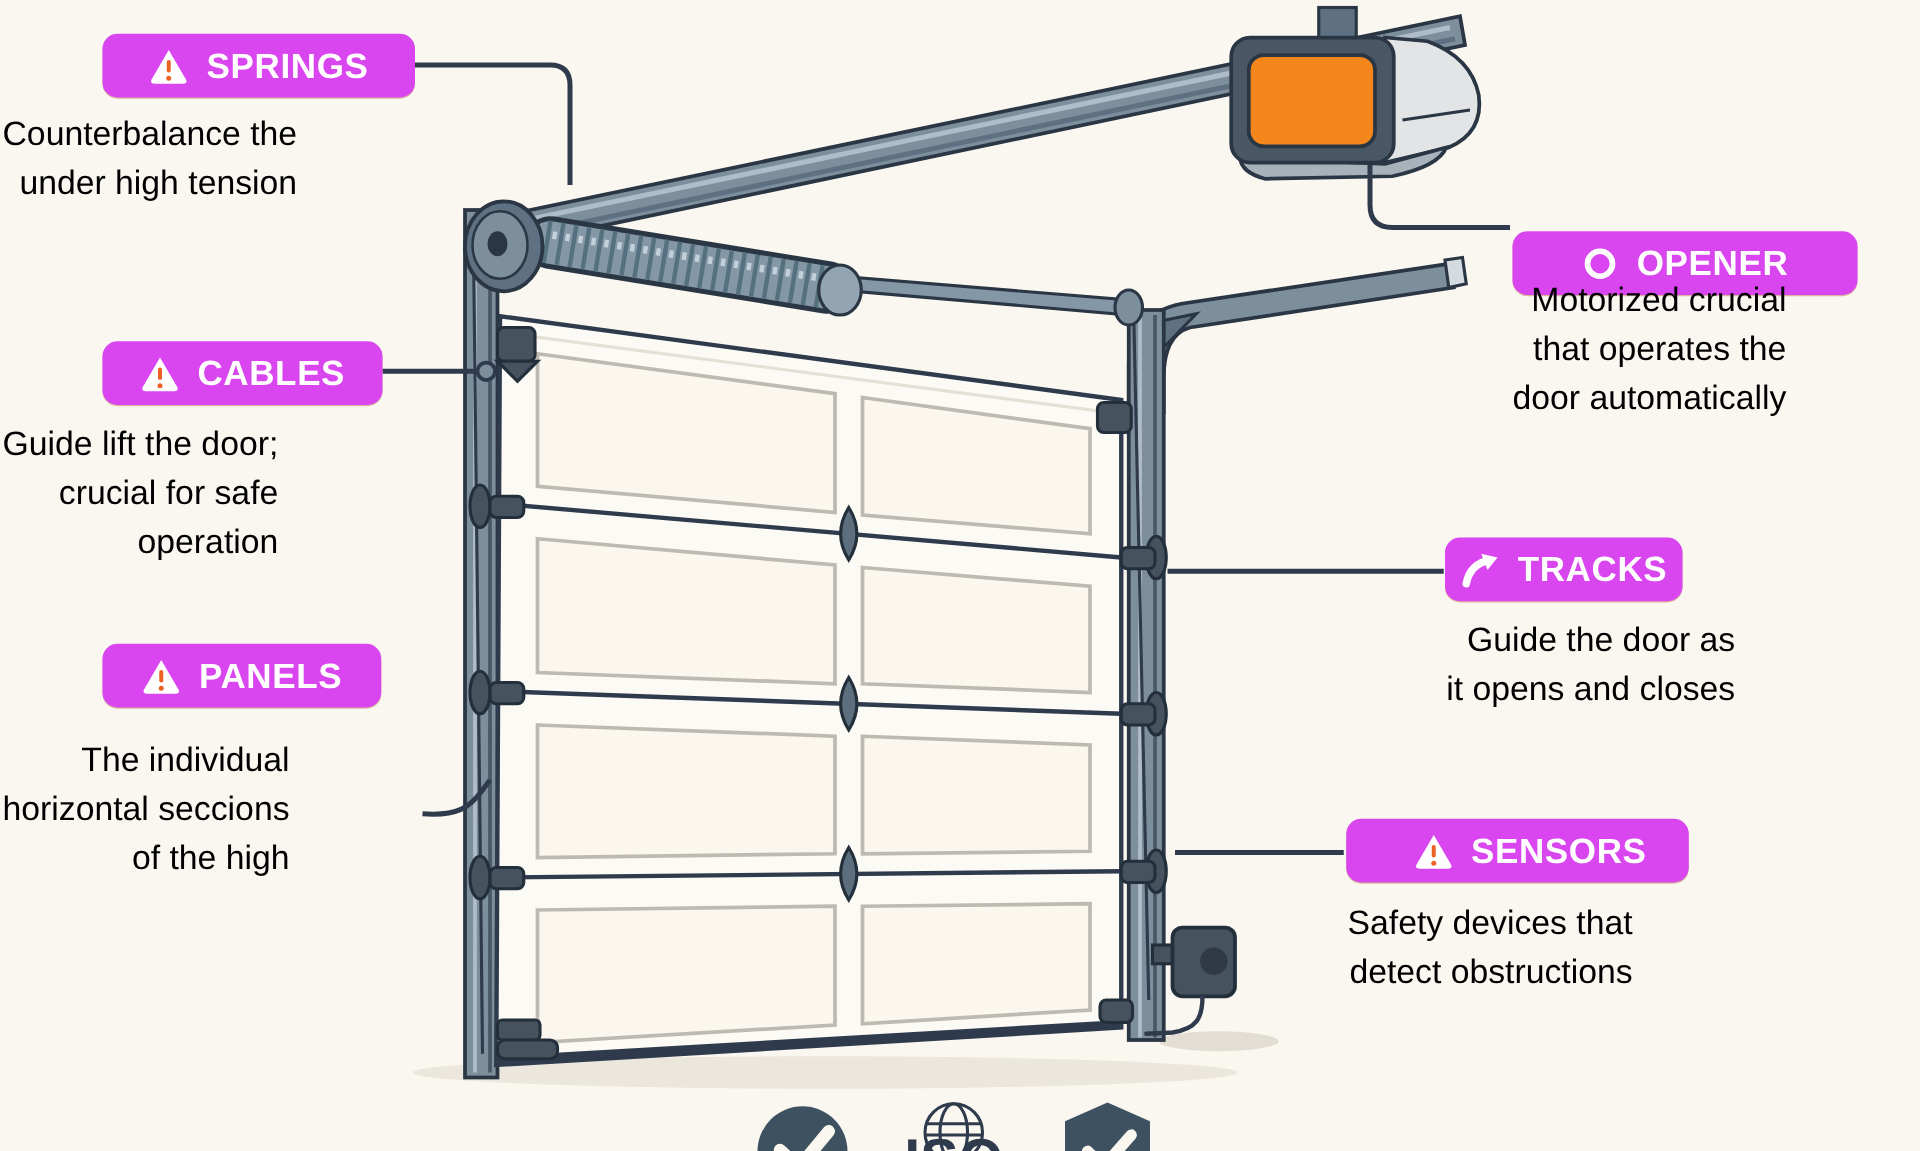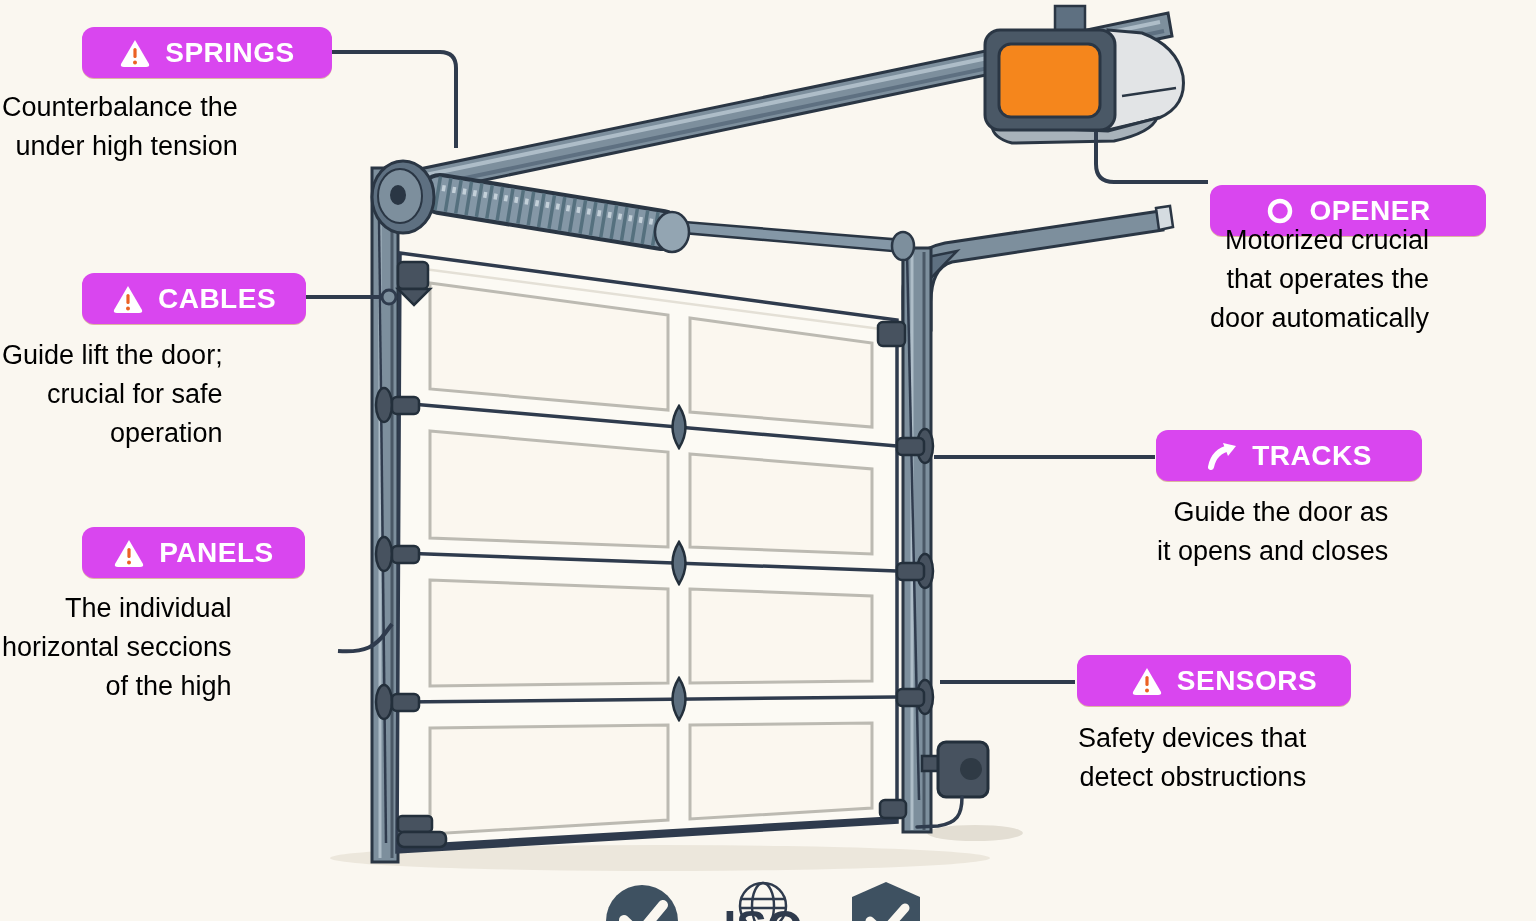--- a/index.html
+++ b/index.html
@@ -24,25 +24,25 @@
     position:absolute;
     color:#000000;font-size:27px;line-height:39px;font-weight:400;
     white-space:nowrap;
     text-align:right;
   }
   
   #co-springs .badge{position:absolute;left:82px;top:27px;width:250px;}
   #co-springs .desc{left:2px;top:88px;}
   #co-cables .badge{position:absolute;left:82px;top:273px;width:224px;}
   #co-cables .desc{left:2px;top:336px;}
-  #co-panels .badge{position:absolute;left:82px;top:527px;width:223px;}
+  #co-panels .badge{position:absolute;left:82px;top:515px;width:223px;}
   #co-panels .desc{left:2px;top:589px;}
   #co-opener .badge{position:absolute;left:1210px;top:148px;width:276px;margin-top:37px;}
   #co-opener .desc{left:1210px;top:221px;}
-  #co-tracks .badge{position:absolute;left:1156px;top:430px;width:266px;}
+  #co-tracks .badge{position:absolute;left:1156px;top:430px;width:190px;}
   #co-tracks .desc{left:1157px;top:493px;}
   #co-sensors .badge{position:absolute;left:1077px;top:655px;width:254px;padding-left:20px;}
   #co-sensors .desc{left:1078px;top:719px;}
 </style>
 </head>
 <body>
 
 <div class="stage">
 
   <svg class="illustration" viewBox="0 0 1536 921">

